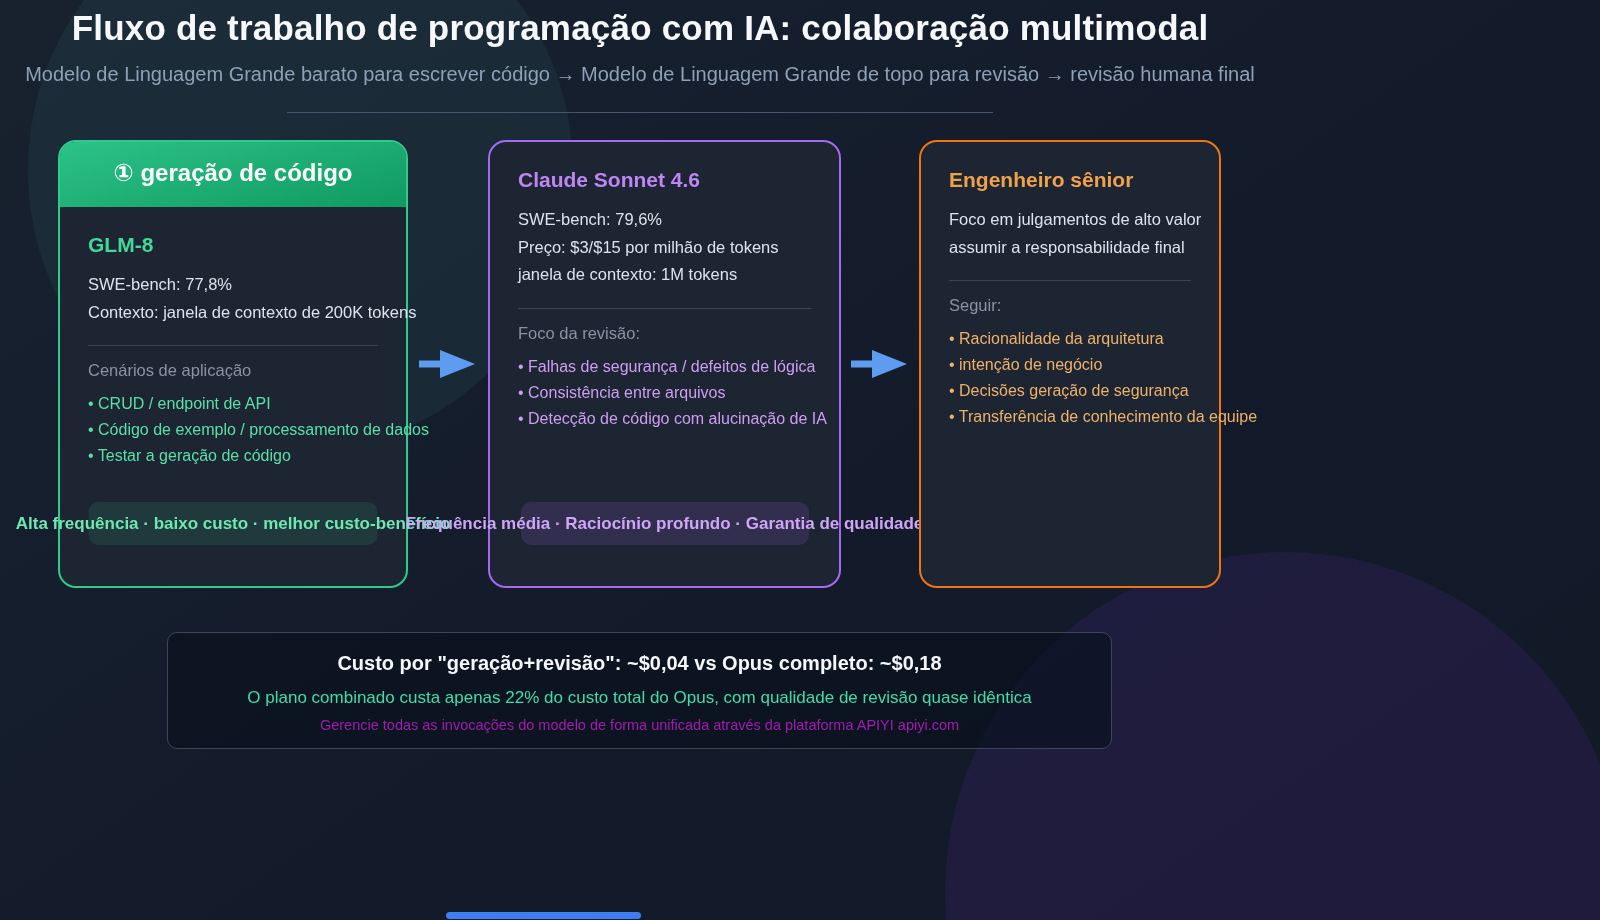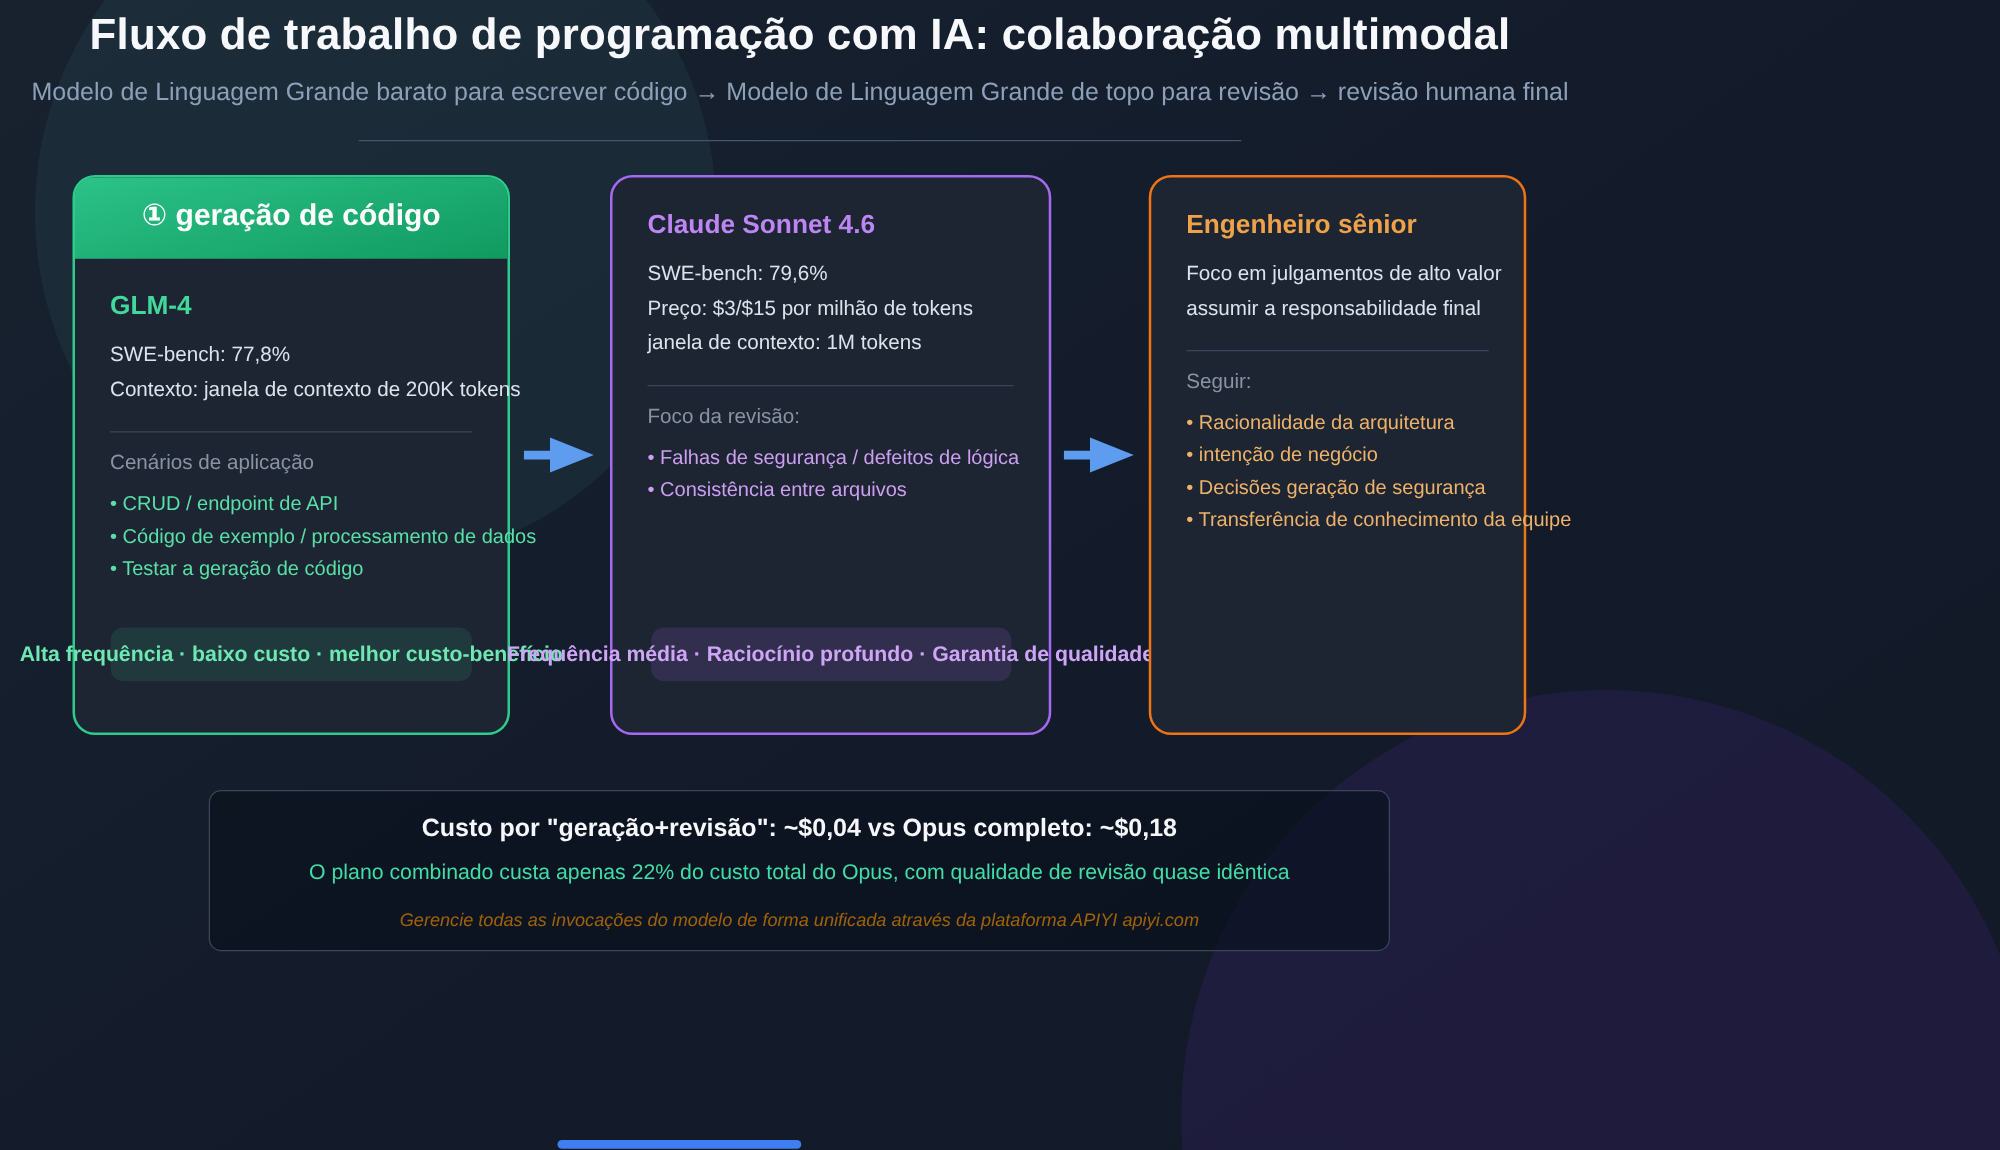--- a/index.html
+++ b/index.html
@@ -77,21 +77,21 @@
 
   
   .summary{
     width:945px;box-sizing:border-box;margin:44px auto 0;margin-left:167px;
     border:1px solid #3c4656;border-radius:10px;
     background:rgba(8,16,28,0.62);
     text-align:center;padding:19px 12px 15px 12px;
   }
   .summary-title{font-size:20px;font-weight:bold;color:#f5f7fa;white-space:nowrap;}
   .summary-sub{font-size:17px;color:#41dda6;margin-top:13px;white-space:nowrap;}
-  .summary-note{font-size:14.5px;color:#a16207;margin-top:21px;white-space:nowrap;font-style:italic;}
+  .summary-note{font-size:14.5px;color:#a21caf;margin-top:9px;white-space:nowrap;}
 
   .scroll-thumb{
     position:absolute;left:446px;top:912px;width:195px;height:7px;
     border-radius:4px;background:#3e7ef0;
   }
 </style>
 </head>
 <body>
 
 <div class="bg-circle bg-teal"></div>
@@ -103,21 +103,21 @@
     <h1>Fluxo de trabalho de programação com IA: colaboração multimodal</h1>
     <div class="subtitle">Modelo de Linguagem Grande barato para escrever código → Modelo de Linguagem Grande de topo para revisão → revisão humana final</div>
     <hr class="hrule">
   </div>
 
   <div class="row">
 
     <section class="card c-green">
       <div class="card-header">① geração de código</div>
       <div class="card-body">
-        <div class="model">GLM-4</div>
+        <div class="model">GLM-8</div>
         <div class="spec">SWE-bench: 77,8%</div>
         <div class="spec">Contexto: janela de contexto de 200K tokens</div>
         <div class="card-rule"></div>
         <div class="section-label">Cenários de aplicação</div>
         <div class="bullet">• CRUD / endpoint de API</div>
         <div class="bullet">• Código de exemplo / processamento de dados</div>
         <div class="bullet">• Testar a geração de código</div>
       </div>
       <div class="badge">
         <span>Alta frequência · baixo custo · melhor custo-benefício</span>
@@ -133,20 +133,21 @@
     <section class="card c-purple">
       <div class="card-body">
         <div class="model">Claude Sonnet 4.6</div>
         <div class="spec">SWE-bench: 79,6%</div>
         <div class="spec">Preço: $3/$15 por milhão de tokens</div>
         <div class="spec">janela de contexto: 1M tokens</div>
         <div class="card-rule"></div>
         <div class="section-label">Foco da revisão:</div>
         <div class="bullet">• Falhas de segurança / defeitos de lógica</div>
         <div class="bullet">• Consistência entre arquivos</div>
+        <div class="bullet">• Detecção de código com alucinação de IA</div>
       </div>
       <div class="badge">
         <span>Frequência média · Raciocínio profundo · Garantia de qualidade</span>
       </div>
     </section>
 
     <div class="arrow-gap g2">
       <svg class="arrow-svg" width="58" height="36" viewBox="0 0 58 36">
         <polygon points="0,14.5 21,14.5 21,4 56,18 21,32 21,21.5 0,21.5" fill="#5e9cf0"></polygon>
       </svg>

